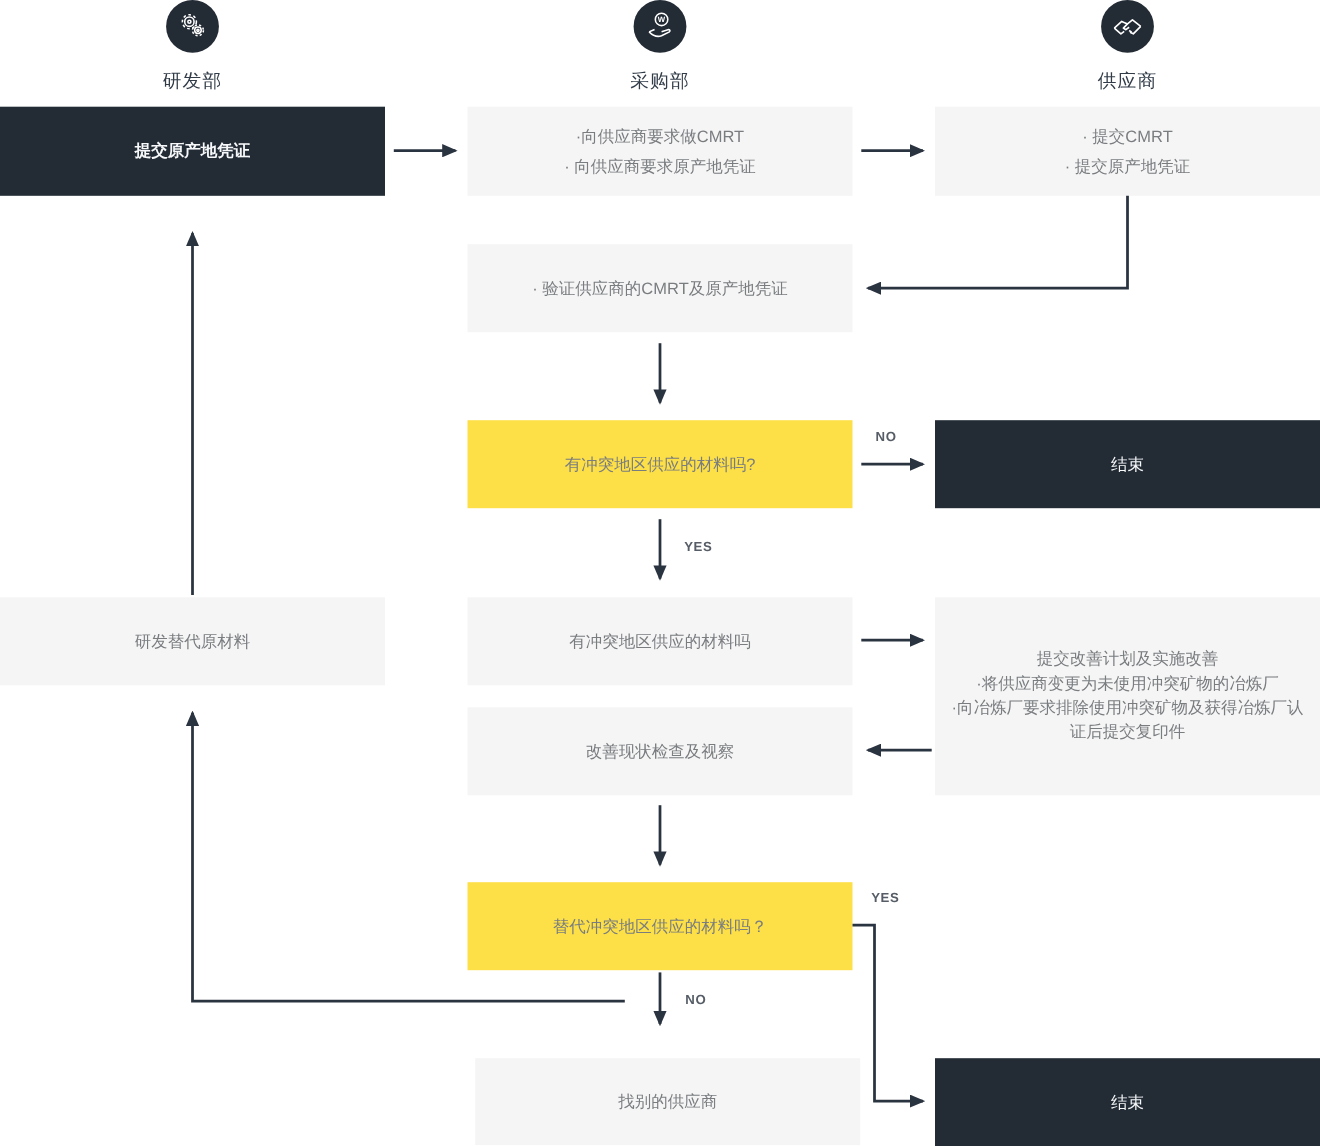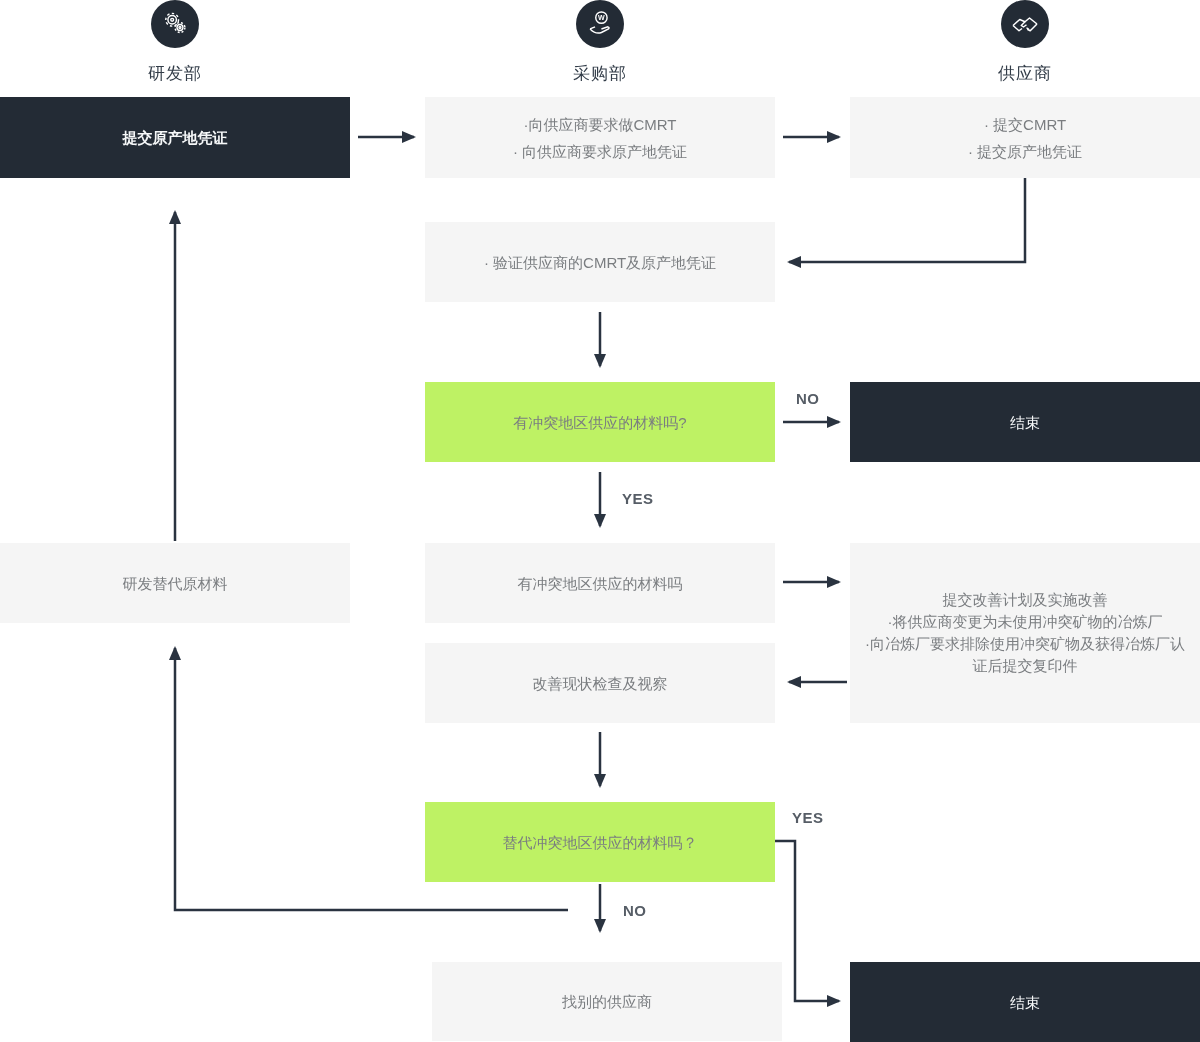--- a/index.html
+++ b/index.html
@@ -46,39 +46,39 @@
     box-sizing: border-box;
     padding: 4px 10px;
   }
   .box .line {
     font-size: 15px;
     line-height: 27px;
     color: #7a7d80;
   }
   .box.compact .line { line-height: 22px; }
   .box.light    { background: #f5f5f5; }
-  .box.decision { background: #bef264; }
+  .box.decision { background: #fde047; }
   .box.dark     { background: #232b35; }
   .box.dark .line { color: #f6f8f9; }
   .box .strong { font-weight: bold; color: #ffffff; }
   
   #connectors {
     position: absolute;
     left: 0; top: 0;
     width: 1200px; height: 1042px;
     pointer-events: none;
   }
   #connectors line, #connectors polyline {
     stroke: #2a3340;
     stroke-width: 2.5;
     fill: none;
   }
   .branch-label {
     position: absolute;
-    font-size: 15px;
+    font-size: 12px;
     font-weight: bold;
     letter-spacing: 0.5px;
     color: #565d66;
   }
   .icon-svg { display: block; }
 </style>
 </head>
 <body>
 
 <div id="canvas">

